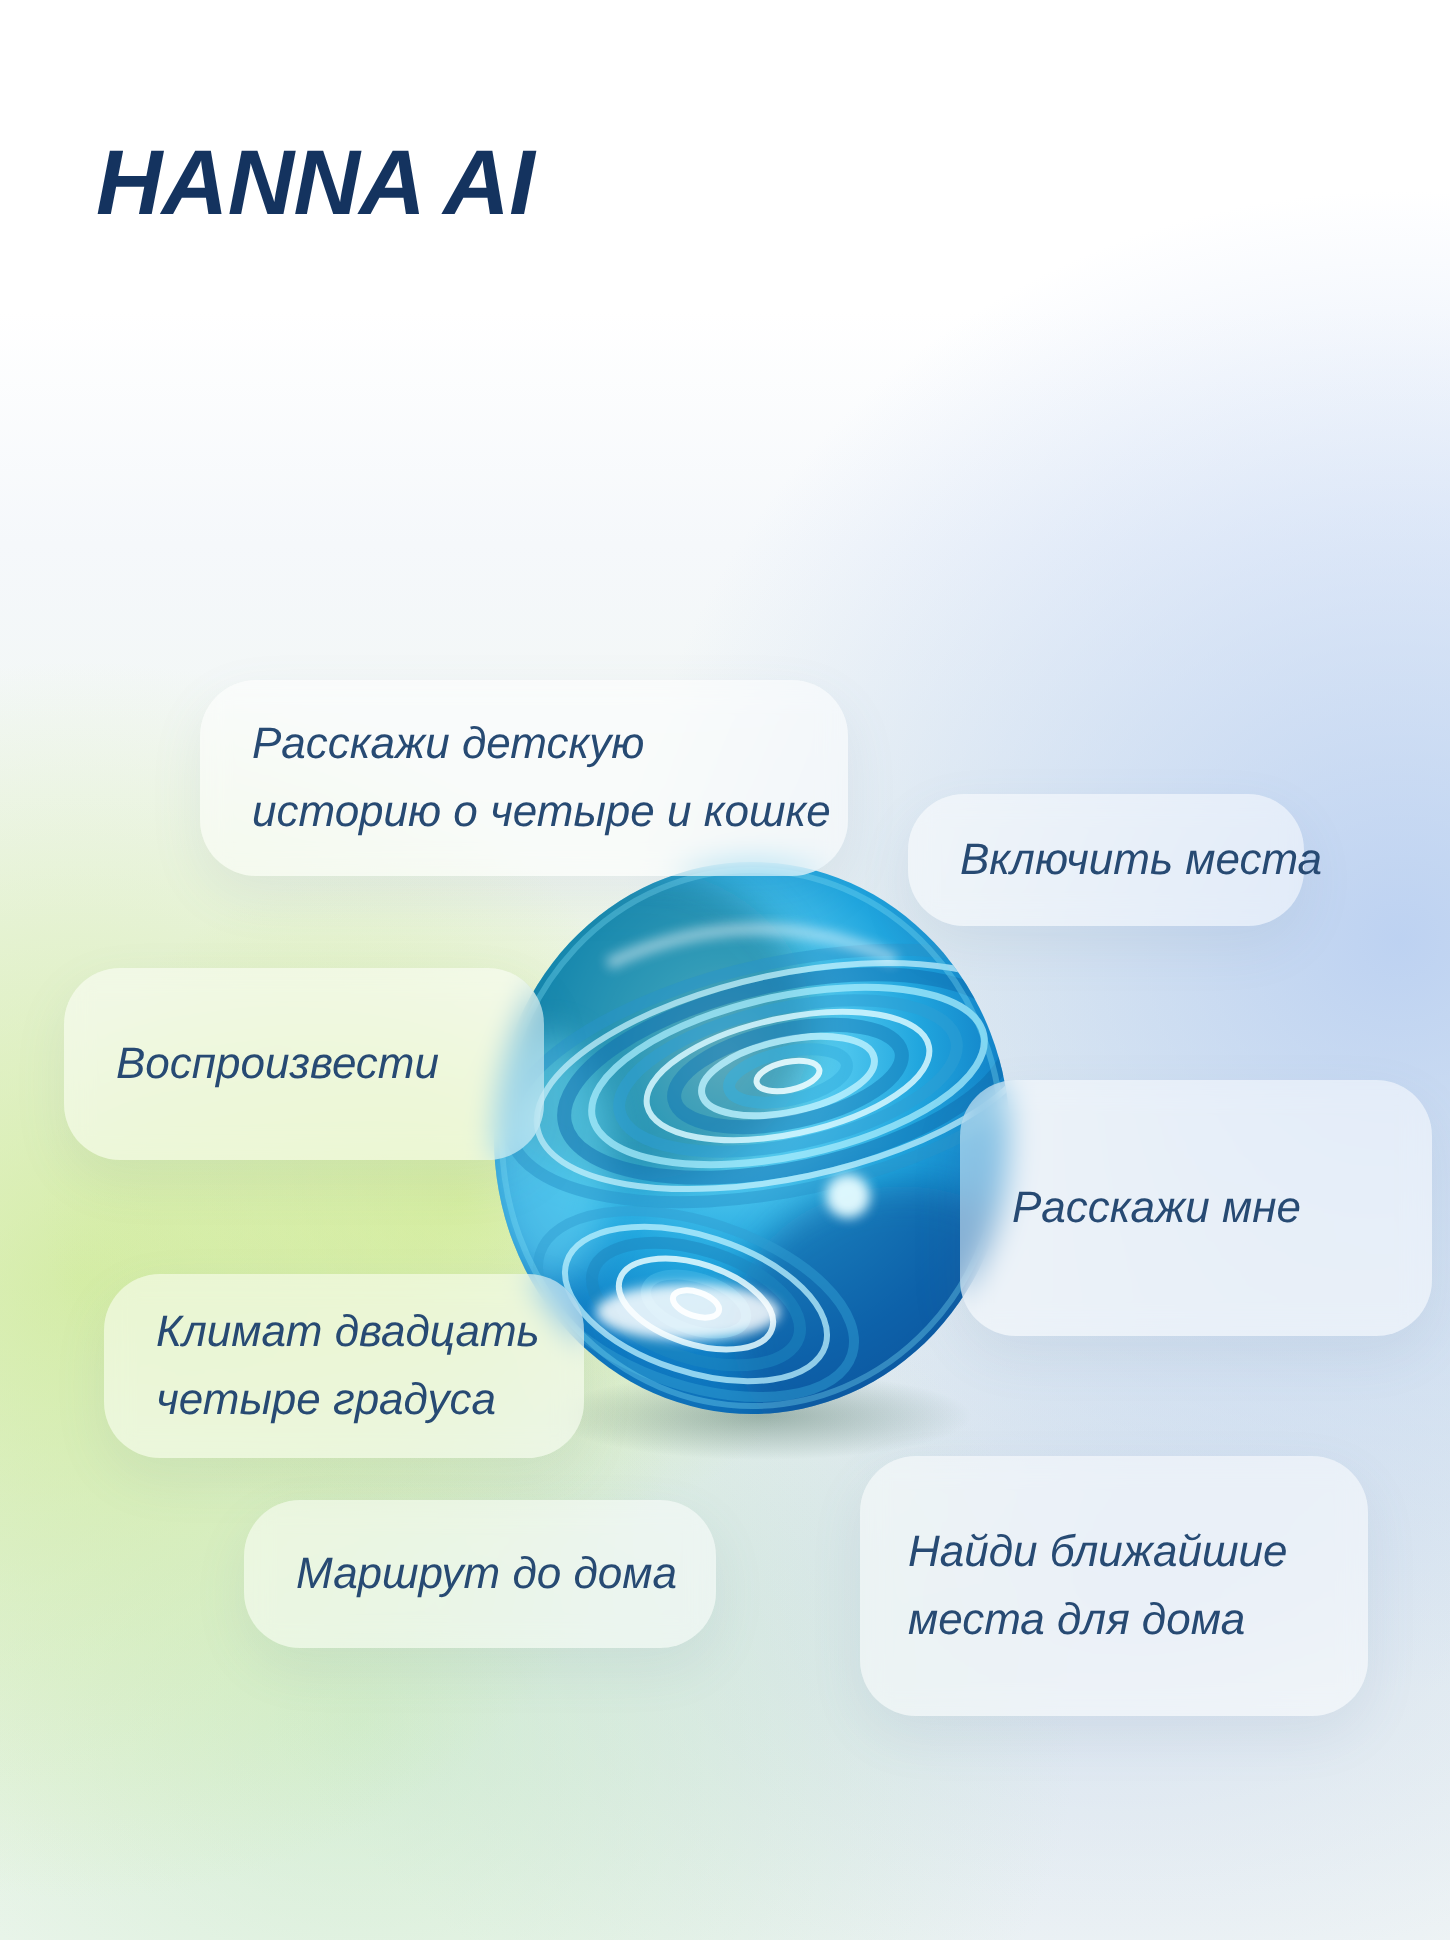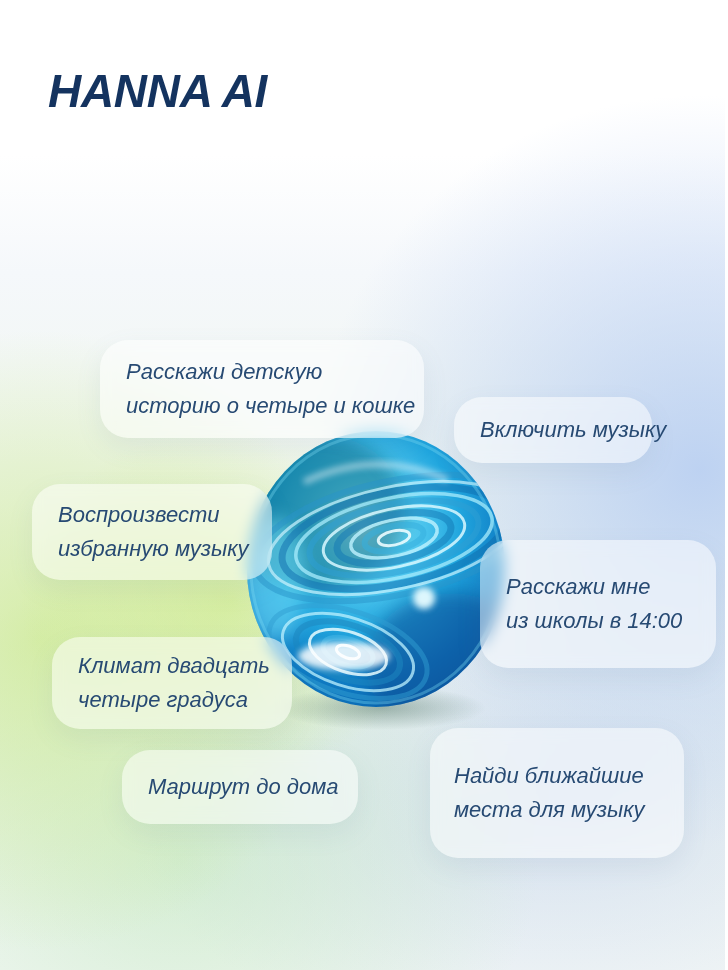--- a/index.html
+++ b/index.html
@@ -116,40 +116,38 @@
       <ellipse cx="130" cy="139" rx="125" ry="134" fill="none" stroke="#7fe0f6" stroke-width="3" opacity="0.35"></ellipse>
     </g>
   </svg>
 
   <div class="bubble" style="left:100px;top:340px;width:324px;height:98px;">
     <span class="line">Расскажи детскую</span>
     <span class="line">историю о четыре и кошке</span>
   </div>
 
   <div class="bubble" style="left:454px;top:397px;width:198px;height:66px;">
-    <span class="line">Включить музыку</span>
+    <span class="line">Включить места</span>
   </div>
 
   <div class="bubble" style="left:32px;top:484px;width:240px;height:96px;">
     <span class="line">Воспроизвести</span>
-    <span class="line">избранную музыку</span>
   </div>
 
   <div class="bubble" style="left:480px;top:540px;width:236px;height:128px;">
     <span class="line">Расскажи мне</span>
-    <span class="line">из школы в 14:00</span>
   </div>
 
   <div class="bubble" style="left:52px;top:637px;width:240px;height:92px;">
     <span class="line">Климат двадцать</span>
     <span class="line">четыре градуса</span>
   </div>
 
   <div class="bubble" style="left:122px;top:750px;width:236px;height:74px;">
     <span class="line">Маршрут до дома</span>
   </div>
 
   <div class="bubble" style="left:430px;top:728px;width:254px;height:130px;padding-left:24px;">
     <span class="line">Найди ближайшие</span>
-    <span class="line">места для музыку</span>
+    <span class="line">места для дома</span>
   </div>
 
 </div>
 
 </body></html>

